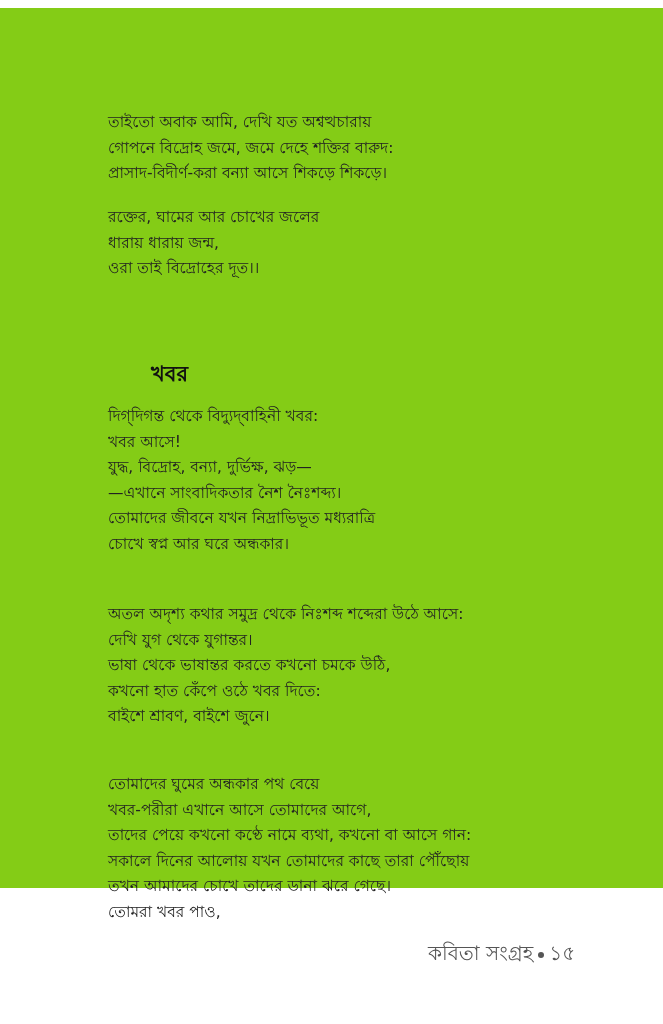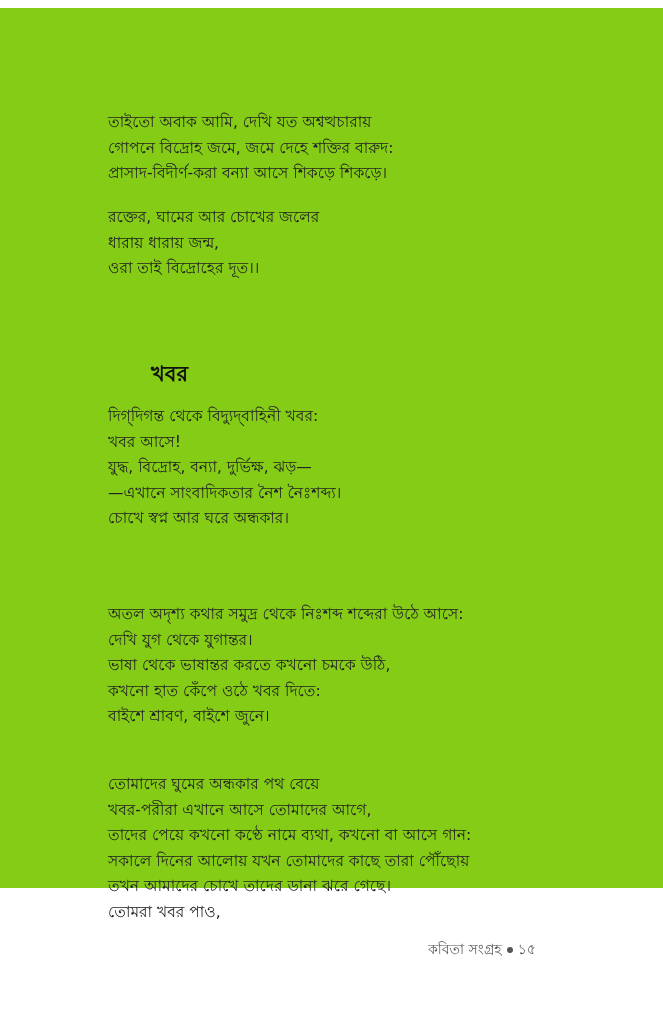--- a/index.html
+++ b/index.html
@@ -2,21 +2,21 @@
 <html><head>
 <meta charset="utf-8">
 <style>
   html, body { margin: 0; padding: 0; background: #ffffff; }
   body { width: 663px; height: 1024px; position: relative; overflow: hidden;
          font-family: "DejaVu Sans", sans-serif; color: #1e1e1e; }
   .page { position: absolute; left: 0; top: 8px; width: 663px; height: 880px; background: #84cc16; }
   .stanza { position: absolute; left: 108px; }
   .line { font-size: 15.5px; line-height: 25.6px; white-space: nowrap; color: #222; }
   .title { position: absolute; left: 108px; top: 350px; font-size: 21px; font-weight: bold; color: #111; margin-left: 43px; }
-  .footer { position: absolute; left: 428px; top: 930px; font-size: 14px; color: #555; white-space: nowrap; }
+  .footer { position: absolute; left: 428px; top: 930px; font-size: 20px; color: #555; white-space: nowrap; }
   .footer .bullet { display: inline-block; width: 6px; height: 6px; border-radius: 50%; background: #555; margin: 0 5px; vertical-align: middle; }
 </style>
 </head>
 <body>
 
 <div class="page">
 
   <div class="stanza" style="top:102px">
     <div class="line">তাইতো অবাক আমি, দেখি যত অশ্বত্থচারায়</div>
     <div class="line">গোপনে বিদ্রোহ জমে, জমে দেহে শক্তির বারুদ:</div>
@@ -29,20 +29,21 @@
     <div class="line">ওরা তাই বিদ্রোহের দূত।।</div>
   </div>
 
   <div class="title">খবর</div>
 
   <div class="stanza" style="top:396px">
     <div class="line">দিগ্‌দিগন্ত থেকে বিদ্যুদ্‌বাহিনী খবর:</div>
     <div class="line">খবর আসে!</div>
     <div class="line">যুদ্ধ, বিদ্রোহ, বন্যা, দুর্ভিক্ষ, ঝড়—</div>
     <div class="line">—এখানে সাংবাদিকতার নৈশ নৈঃশব্দ্য।</div>
+    <div class="line">তোমাদের জীবনে যখন নিদ্রাভিভূত মধ্যরাত্রি</div>
     <div class="line">চোখে স্বপ্ন আর ঘরে অন্ধকার।</div>
   </div>
 
   <div class="stanza" style="top:594px">
     <div class="line">অতল অদৃশ্য কথার সমুদ্র থেকে নিঃশব্দ শব্দেরা উঠে আসে:</div>
     <div class="line">দেখি যুগ থেকে যুগান্তর।</div>
     <div class="line">ভাষা থেকে ভাষান্তর করতে কখনো চমকে উঠি,</div>
     <div class="line">কখনো হাত কেঁপে ওঠে খবর দিতে:</div>
     <div class="line">বাইশে শ্রাবণ, বাইশে জুনে।</div>
   </div>

